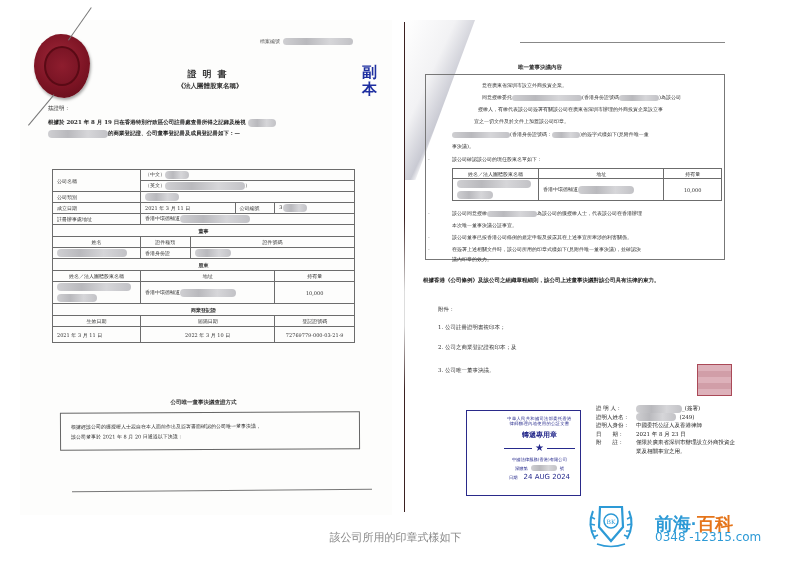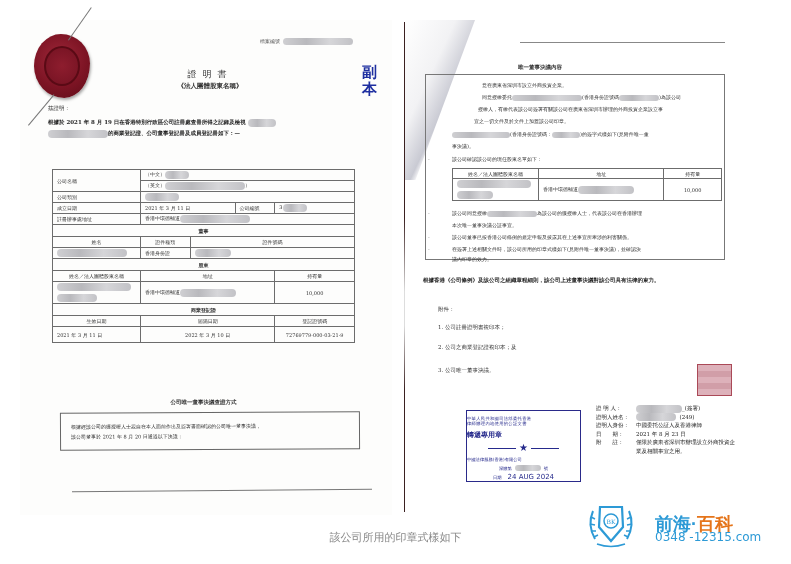--- a/index.html
+++ b/index.html
@@ -14,21 +14,21 @@
 
     
     .seal { position: absolute; left: 14px; top: 14px; width: 56px; height: 64px; }
     .seal-outer { position:absolute; left:0; top:0; width:56px; height:64px; border-radius: 48% 52% 46% 54% / 50% 46% 54% 50%; background: radial-gradient(circle at 45% 40%, #a0283a 0%, #7d1424 55%, #5e0c18 100%); box-shadow: 1px 2px 3px rgba(0,0,0,0.35); }
     .seal-inner { position:absolute; left:10px; top:12px; width:36px; height:40px; border-radius:50%; border:2px solid #5a0a15; background: radial-gradient(circle, #8e1d2e 0%, #741222 100%); }
     .ribbon-line { position:absolute; height:1px; background:#777; transform-origin: 0 0; }
 
     .file-no { position:absolute; left: 240px; top: 18px; font-size: 5px; color:#555; }
     .file-no .blur { width: 70px; height: 7px; margin-left: 3px; }
 
-    .title { position:absolute; left: 150px; top: 48px; width: 80px; text-align:center; font-size: 9px; letter-spacing: 6px; font-weight: normal; color:#333; }
+    .title { position:absolute; left: 150px; top: 48px; width: 80px; text-align:center; font-size: 9px; letter-spacing: 6px; font-weight: bold; color:#333; }
     .subtitle { position:absolute; left: 120px; top: 62px; width: 140px; text-align:center; font-size: 6.5px; font-weight: bold; color:#333; }
     .copy-stamp { position:absolute; left: 342px; top: 44px; width: 18px; font-size: 15px; font-weight: bold; color: #1e2fa0; line-height: 17px; font-family: "DejaVu Sans", sans-serif; }
 
     .hereby { position:absolute; left: 48px; top: 105px; font-size: 5.5px; color:#333; }
     .para { position:absolute; left: 48px; top: 117px; width: 322px; font-size: 5.5px; line-height: 11px; color:#222; font-weight:bold; }
     .para .blur { width: 28px; }
     .para .blur2 { width: 52px; }
 
     table.doc { position:absolute; border-collapse: collapse; font-size: 5px; color:#333; }
     table.doc td { border: 0.8px solid #6c6c6c; padding: 1px 4px; height: 11px; vertical-align: middle; }
@@ -50,21 +50,21 @@
     .r-item .blur { width: 40px; height: 6px; }
     .dash { position:absolute; left: 428px; font-size: 5px; color:#444; }
     #sh-table { left: 452px; top: 168px; width: 270px; }
     #sh-table td { height: 10px; }
 
     .r-law { position:absolute; left: 423px; top: 275px; width: 305px; font-size: 5.5px; line-height: 10px; font-weight: bold; color:#222; }
     .attach { position:absolute; left: 438px; font-size: 5.5px; color:#333; }
 
     .red-seal { position:absolute; left: 697px; top: 364px; width: 35px; height: 32px; border: 1px solid #9c2a3a; background: repeating-linear-gradient(0deg, #d8a4ae 0 6px, #c98e9a 6px 12px); opacity: 0.85; }
 
-    .stamp { position:absolute; left: 466px; top: 410px; width: 115px; height: 72px; border: 1.2px solid #2a2a8a; color: #262a8c; font-family: "DejaVu Sans", sans-serif; text-align:left; }
+    .stamp { position:absolute; left: 466px; top: 410px; width: 115px; height: 86px; border: 1.2px solid #2a2a8a; color: #262a8c; font-family: "DejaVu Sans", sans-serif; text-align:center;padding-left:32px; }
     .stamp .l1 { font-size: 4.3px; margin-top: 5px; letter-spacing: 0.3px; }
     .stamp .l2 { font-size: 4.3px; letter-spacing: 0.3px; }
     .stamp .l3 { font-size: 7px; font-weight: bold; margin-top: 4px; }
     .stamp .star-row { display:flex; align-items:center; justify-content:center; margin-top: 3px; }
     .stamp .bar { width: 28px; height: 1px; background:#262a8c; }
     .stamp .star { font-size: 10px; margin: 0 3px; line-height: 10px; }
     .stamp .l4 { font-size: 4.3px; margin-top: 4px; }
     .stamp .l5 { font-size: 4.3px; margin-top: 3px; display:flex; justify-content:center; align-items:center; gap:3px; }
     .stamp .l5 .blur { width: 26px; height: 6px; }
     .stamp .l6 { font-size: 7px; margin-top: 2px; display:flex; justify-content:center; gap: 6px; align-items: baseline; }

